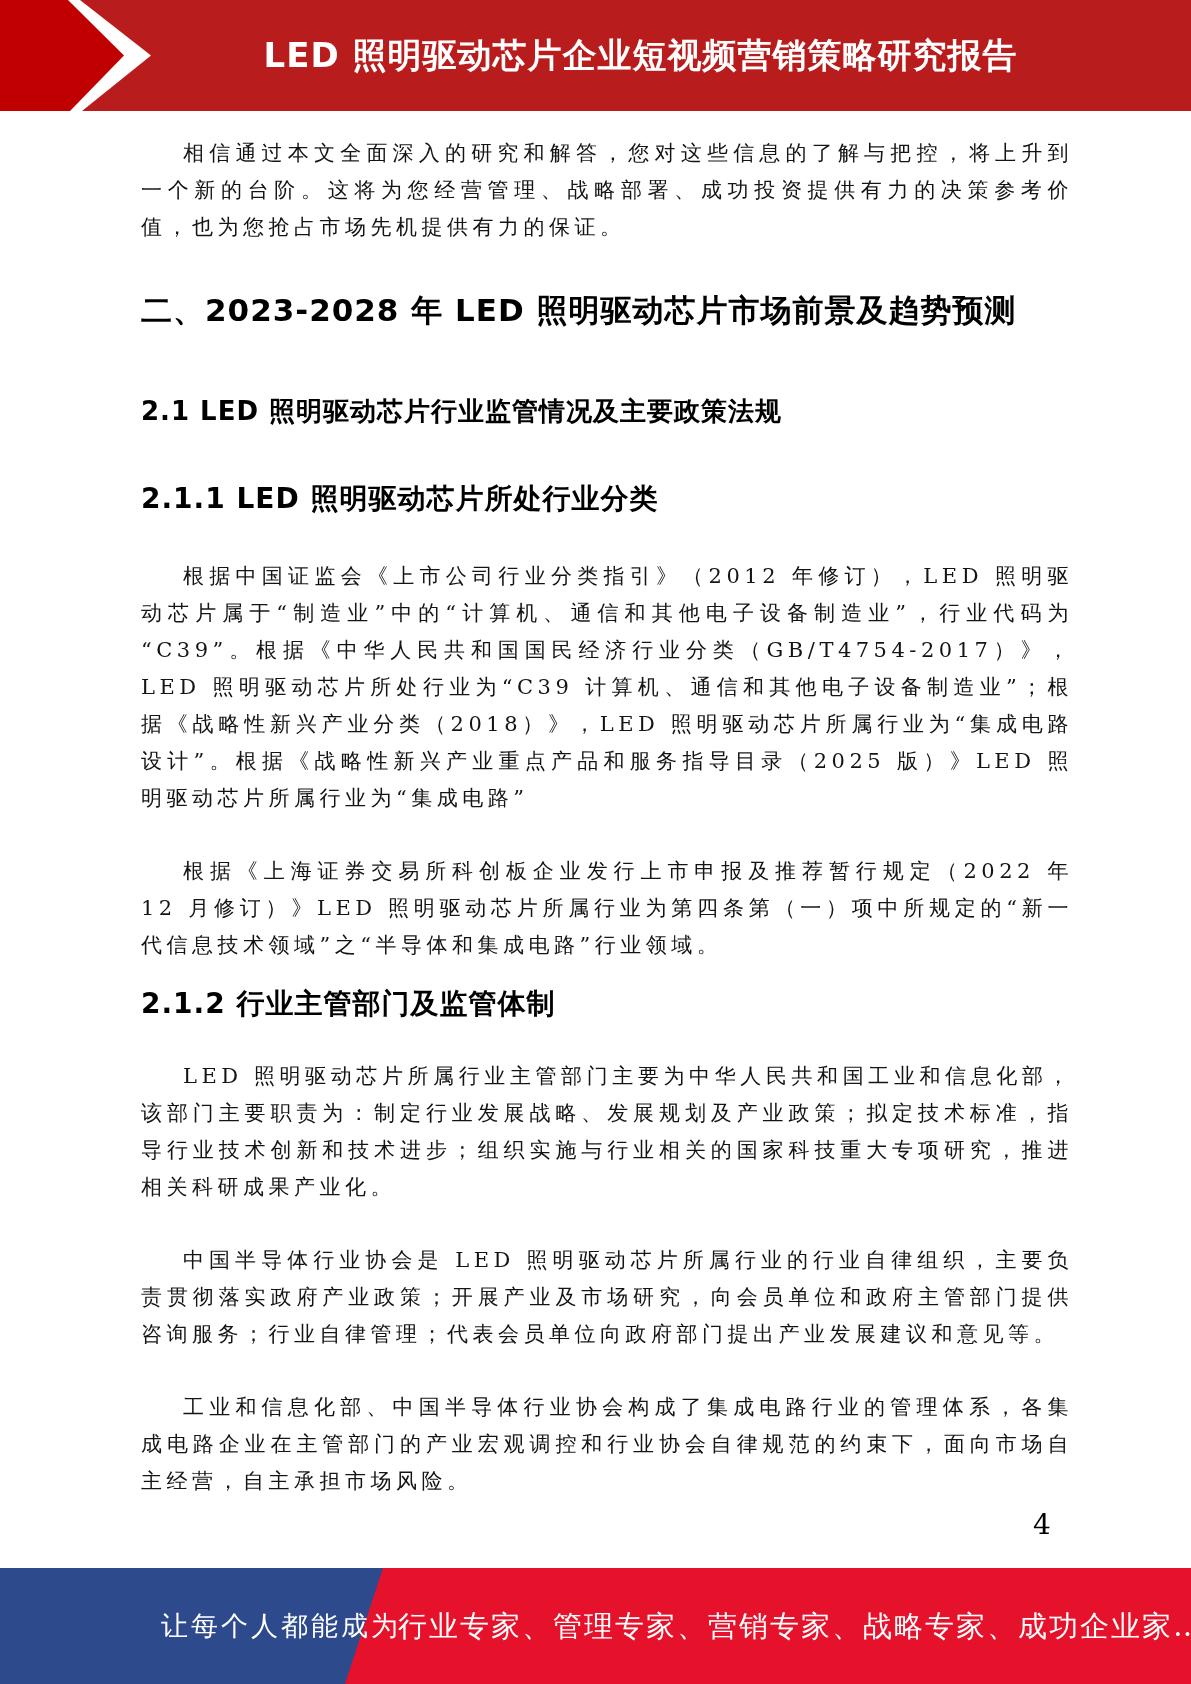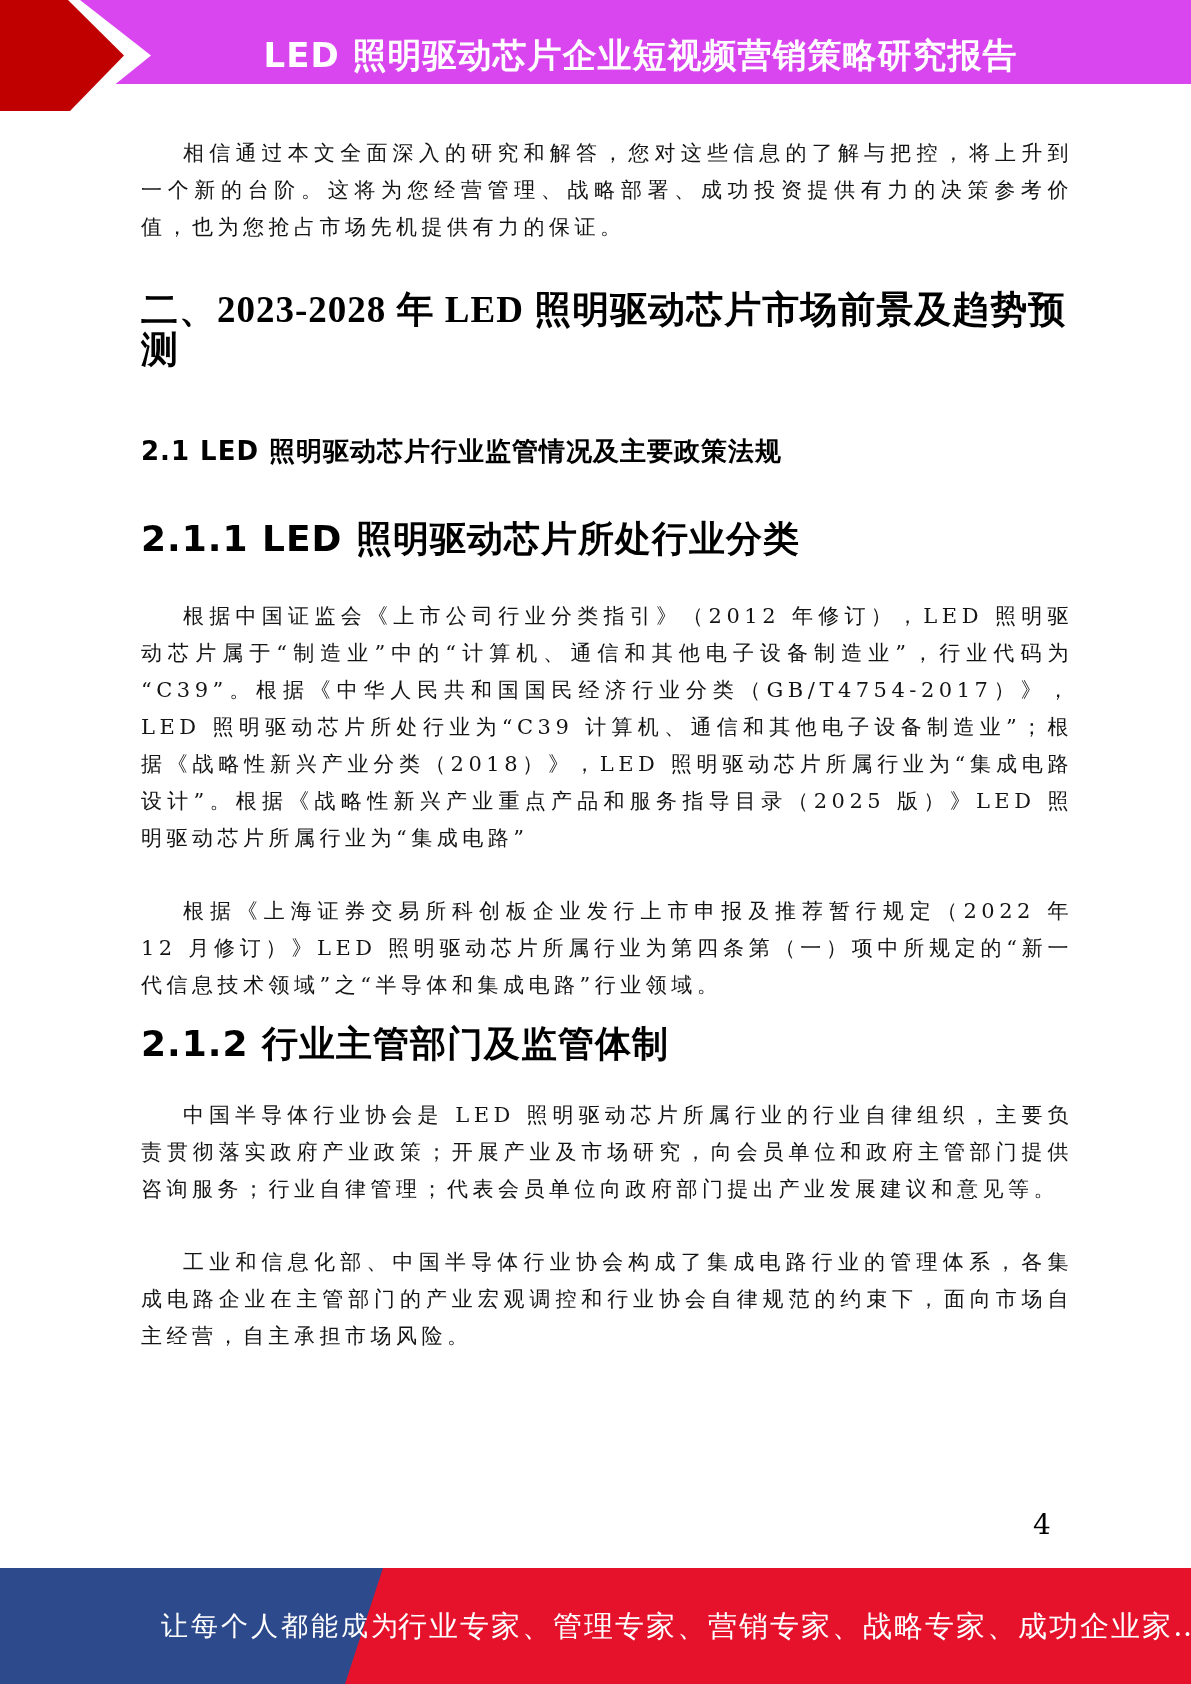--- a/index.html
+++ b/index.html
@@ -8,22 +8,22 @@
     width:1191px;height:1684px;
     margin:0 auto;
     background:#ffffff;
     overflow:hidden;
     font-family:"DejaVu Serif", serif;
   }
 
   
   .banner{
     position:absolute;top:0;left:0;
-    width:1191px;height:84px;
-    background:#d946ef;
+    width:1191px;height:111px;
+    background:#b91c1c;
   }
   .banner-arrow{position:absolute;top:0;left:0;width:170px;height:111px;}
   .banner-arrow .arrow-white{
     position:absolute;top:0;left:0;width:170px;height:111px;
     background:#ffffff;
     clip-path:polygon(0 0,80px 0,151px 50%,82px 100%,0 100%);
   }
   .banner-arrow .arrow-red{
     position:absolute;top:0;left:0;width:170px;height:111px;
     background:#C00000;
@@ -51,23 +51,23 @@
     margin:36px 0 0 0;
   }
   .para-first{margin-top:24px;}
   .para-after-h{margin-top:42px;}
   .para-after-hb{margin-top:37px;}
   .h1,.h2,.h3{
     font-family:"DejaVu Sans", sans-serif;
     font-weight:bold;color:#000;
     letter-spacing:1px;
   }
-  .h1{font-size:37px;line-height:40px;margin:44px 0 0 0;font-family:Liberation Serif, serif;}
+  .h1{font-size:31px;line-height:40px;margin:44px 0 0 0;}
   .h2{font-size:26px;line-height:34px;margin:64px 0 15px 0;}
-  .h3{font-size:36px;line-height:34px;margin:54px 0 0 0;}
+  .h3{font-size:28px;line-height:34px;margin:54px 0 0 0;}
   .h3-b{margin:23px 0 0 0;}
 
   
   .page-number{
     position:absolute;left:1016px;top:1508px;width:52px;
     text-align:center;
     font-size:28px;color:#000;
   }
 
   
@@ -111,20 +111,21 @@
     <div class="h2">2.1 LED 照明驱动芯片行业监管情况及主要政策法规</div>
 
     <div class="h3">2.1.1 LED 照明驱动芯片所处行业分类</div>
 
     <p class="para para-after-h">根据中国证监会《上市公司行业分类指引》（2012 年修订），LED 照明驱动芯片属于“制造业”中的“计算机、通信和其他电子设备制造业”，行业代码为“C39”。根据《中华人民共和国国民经济行业分类（GB/T4754-2017）》，LED 照明驱动芯片所处行业为“C39 计算机、通信和其他电子设备制造业”；根据《战略性新兴产业分类（2018）》，LED 照明驱动芯片所属行业为“集成电路设计”。根据《战略性新兴产业重点产品和服务指导目录（2025 版）》LED 照明驱动芯片所属行业为“集成电路”</p>
 
     <p class="para">根据《上海证券交易所科创板企业发行上市申报及推荐暂行规定（2022 年 12 月修订）》LED 照明驱动芯片所属行业为第四条第（一）项中所规定的“新一代信息技术领域”之“半导体和集成电路”行业领域。</p>
 
     <div class="h3 h3-b">2.1.2 行业主管部门及监管体制</div>
 
+    <p class="para para-after-hb">LED 照明驱动芯片所属行业主管部门主要为中华人民共和国工业和信息化部，该部门主要职责为：制定行业发展战略、发展规划及产业政策；拟定技术标准，指导行业技术创新和技术进步；组织实施与行业相关的国家科技重大专项研究，推进相关科研成果产业化。</p>
 
     <p class="para">中国半导体行业协会是 LED 照明驱动芯片所属行业的行业自律组织，主要负责贯彻落实政府产业政策；开展产业及市场研究，向会员单位和政府主管部门提供咨询服务；行业自律管理；代表会员单位向政府部门提出产业发展建议和意见等。</p>
 
     <p class="para">工业和信息化部、中国半导体行业协会构成了集成电路行业的管理体系，各集成电路企业在主管部门的产业宏观调控和行业协会自律规范的约束下，面向市场自主经营，自主承担市场风险。</p>
   </main>
 
   <div class="page-number">4</div>
 
   <footer class="footer">
     <div class="footer-blue"></div>

